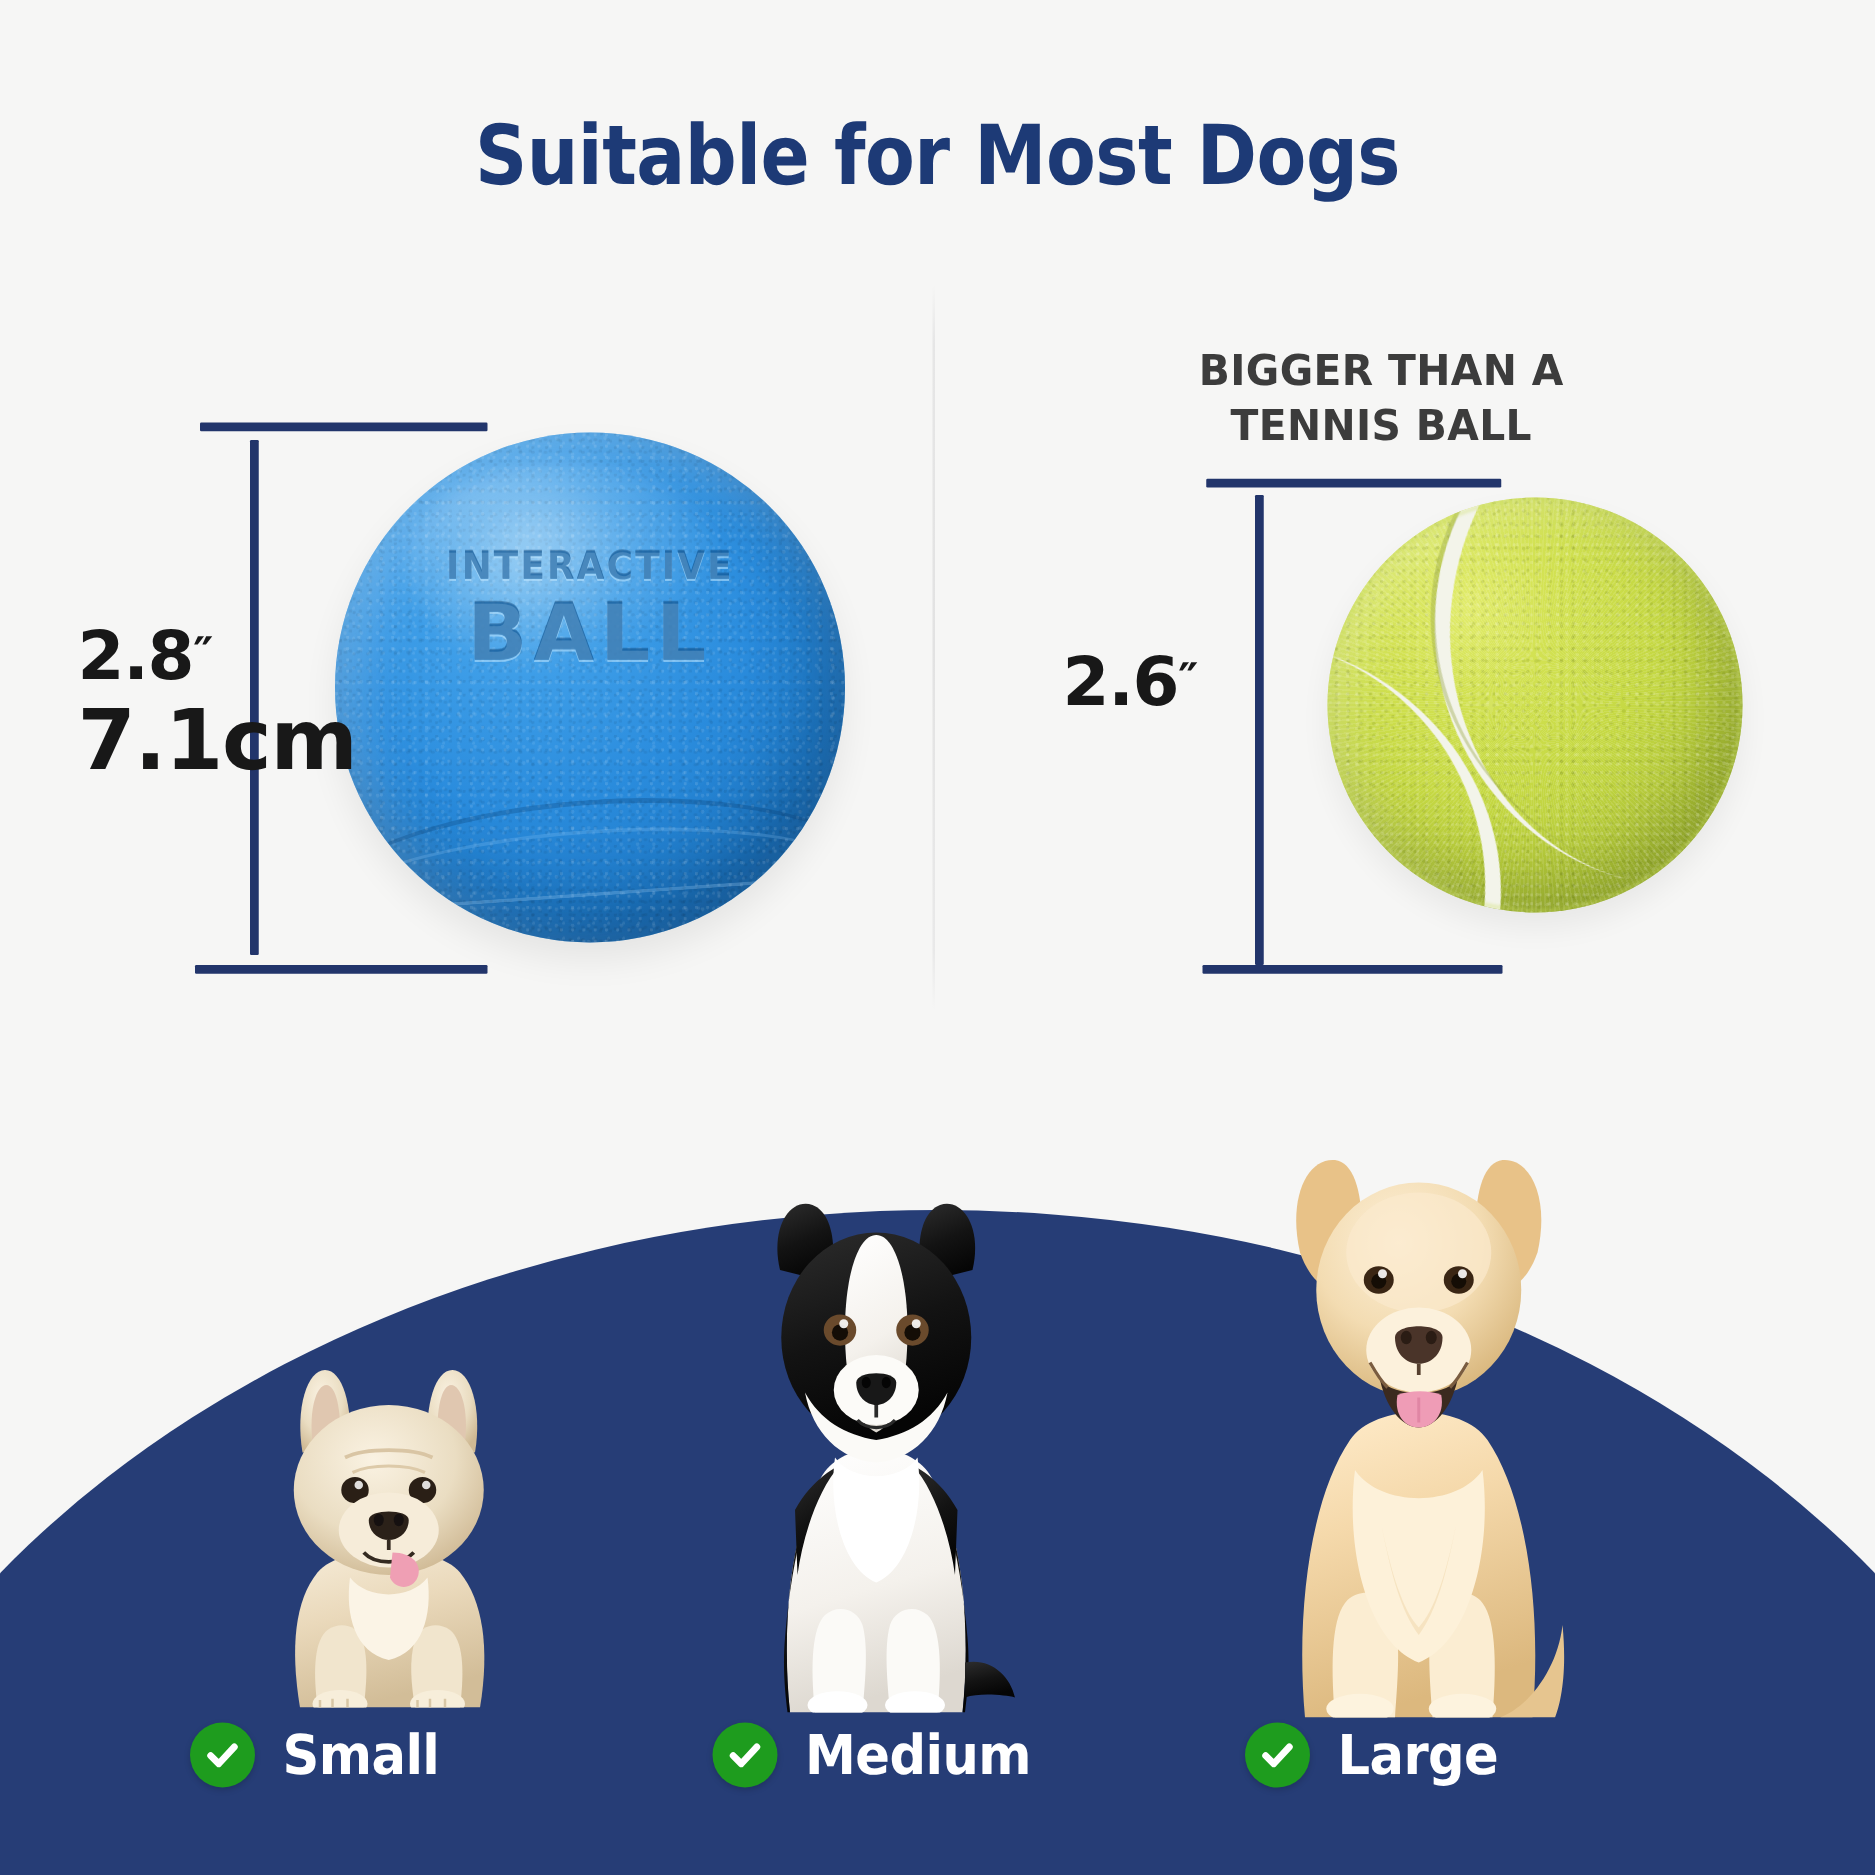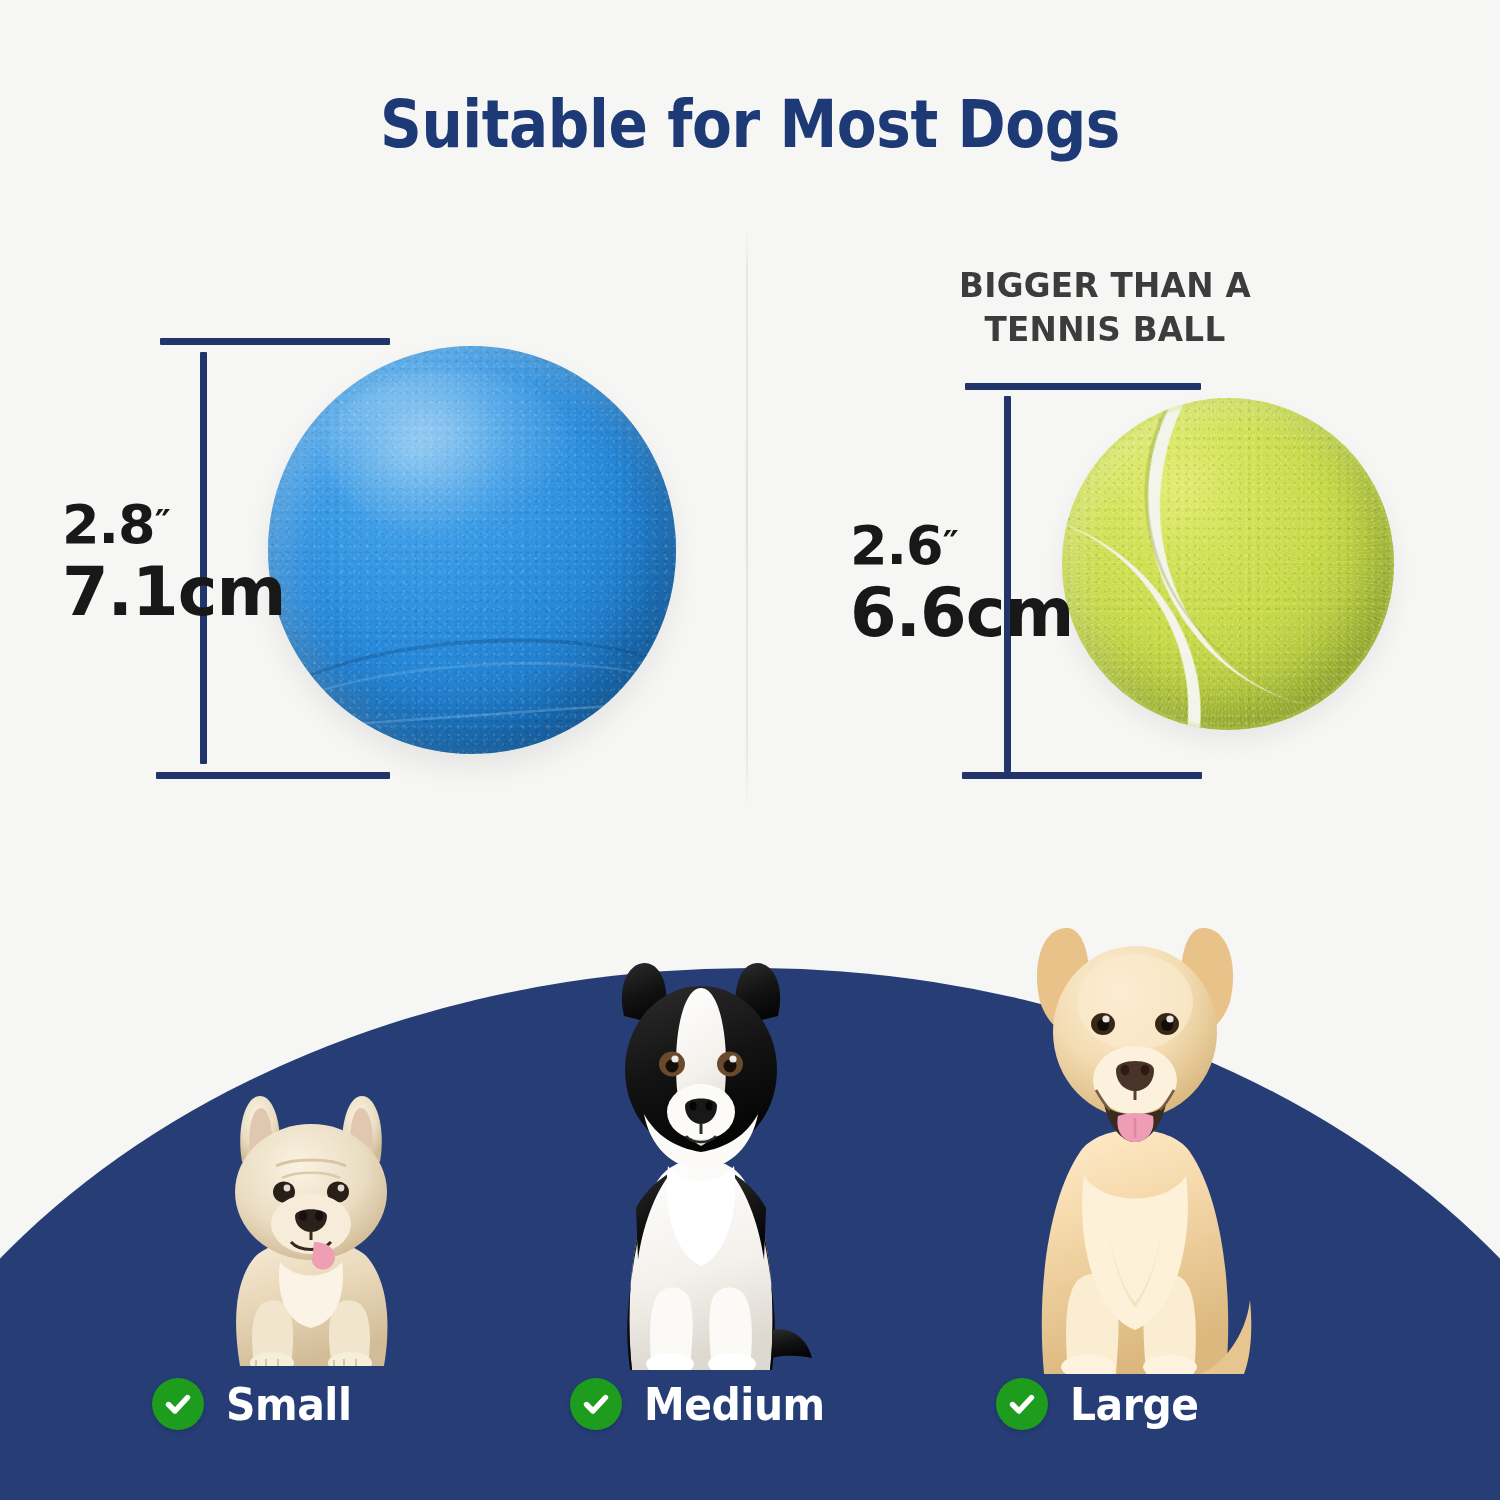--- a/index.html
+++ b/index.html
@@ -41,21 +41,21 @@
   .dim .row{display:block;white-space:nowrap;line-height:1.12;}
   .dim .num{font-size:54px;letter-spacing:-1px;margin-top:12px;}
   .dim .inch{font-size:36px;vertical-align:super;position:relative;top:-2px;letter-spacing:0;}
   .dim .cm{font-size:67px;letter-spacing:-1px;}
 
   #dim-left{left:62px;top:495px;}
   #dim-right{left:850px;top:516px;}
 
   
   #tennis-heading{
-    position:absolute;left:920px;top:264px;width:370px;
+    position:absolute;left:920px;top:276px;width:370px;
     text-align:center;
     color:#3c3c3c;
     font-size:34px;
     font-weight:bold;
     line-height:1.28;
     letter-spacing:0.3px;
     font-family:"DejaVu Sans", sans-serif;
   }
   #tennis-heading span{display:block;transform:scaleX(0.96);}
 
@@ -207,20 +207,24 @@
 
     <div class="rule-h" style="left:160px;top:338px;width:230px;"></div>
     <div class="rule-v" style="left:200px;top:352px;height:412px;"></div>
     <div class="rule-h" style="left:156px;top:772px;width:234px;"></div>
 
     <div id="blue-ball">
       <div class="tex"></div>
       <div class="gloss"></div>
       <div class="seam"></div>
       <div class="seam2"></div>
+      <div id="ball-emboss">
+        <span class="l1">INTERACTIVE</span>
+        <span class="l2">BALL</span>
+      </div>
     </div>
 
     <div class="dim" id="dim-left">
       <span class="row">
         <span class="num">2.8</span><span class="inch">″</span>
       </span>
       <span class="row">
         <span class="cm">7.1cm</span>
       </span>
     </div>
@@ -240,23 +244,20 @@
     <div id="tennis-ball">
       <div class="fuzz"></div>
       <div class="seamA"></div>
       <div class="seamB"></div>
       <div class="edge"></div>
     </div>
 
     <div class="dim" id="dim-right">
       <span class="row">
         <span class="num">2.6</span><span class="inch">″</span>
-      </span>
-      <span class="row">
-        <span class="cm">6.6cm</span>
       </span>
     </div>
   </div>
 
   <div id="arc"></div>
 
   <svg class="dog" style="left:196px;top:1066px;" width="230" height="300" viewBox="0 0 230 300">
     <defs>
       <linearGradient id="fbFur" x1="0" y1="0" x2="0.3" y2="1">
         <stop offset="0%" stop-color="#f6ecd8"></stop>

